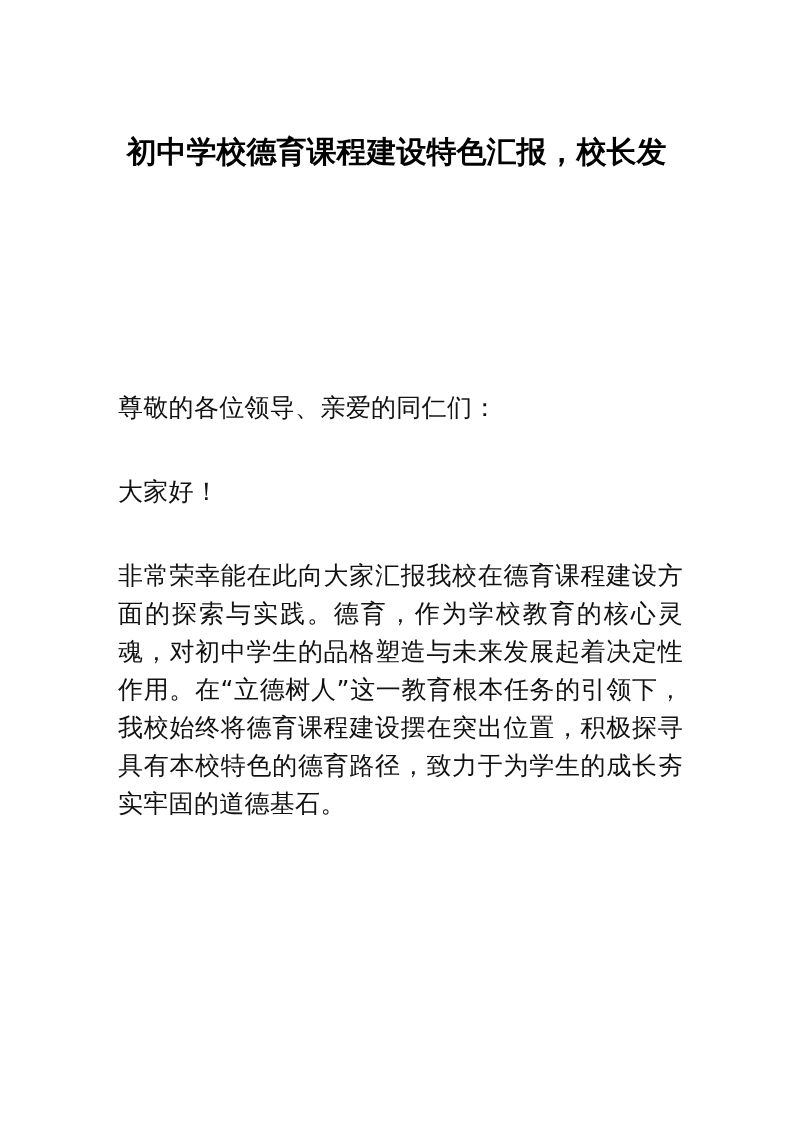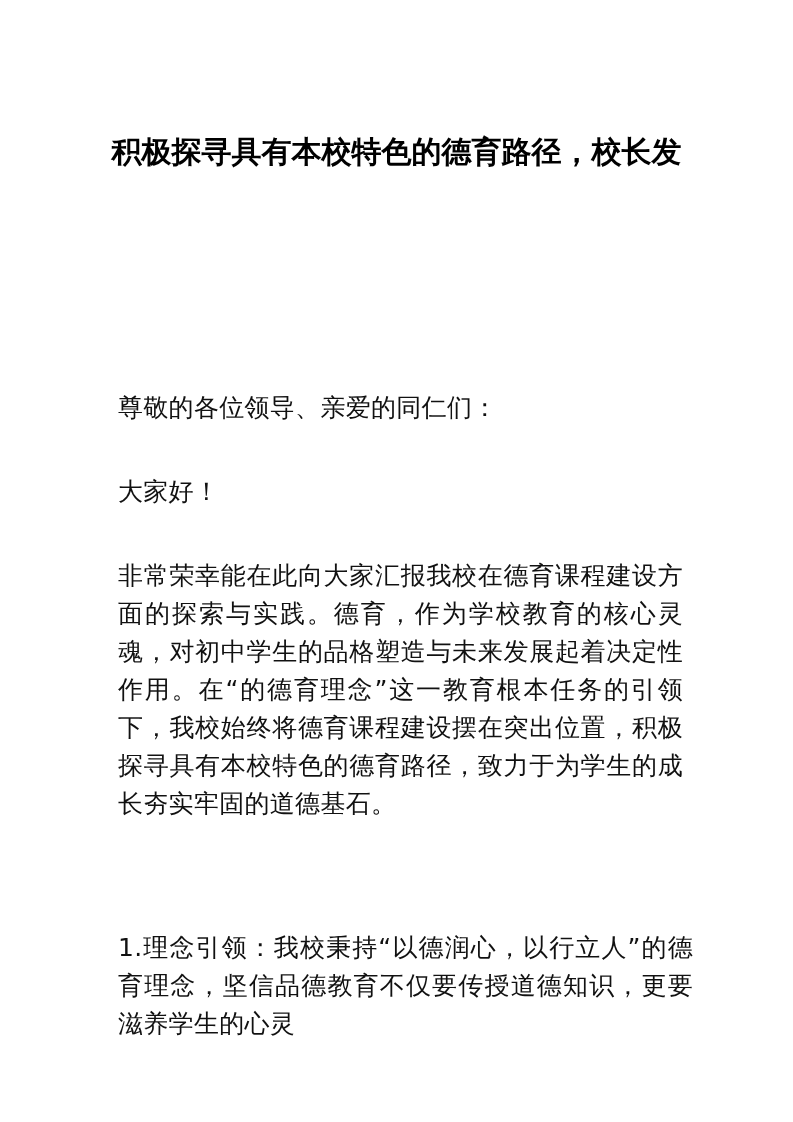--- a/index.html
+++ b/index.html
@@ -50,19 +50,18 @@
     .p-greeting { top: 389px; }
     .p-hello { top: 473px; }
     .p-intro { top: 557px; }
     .p-sec1 { top: 846px; }
     .p-item1 { top: 929px; width: 575px; }
   </style>
 </head>
 <body>
 
 <div class="page">
-  <div class="title l1">积极探寻具有本校特色的德育路径，校长发</div>
+  <div class="title l1">初中学校德育课程建设特色汇报，校长发</div>
 
   <p class="para p-greeting">尊敬的各位领导、亲爱的同仁们：</p>
   <p class="para p-hello">大家好！</p>
-  <p class="para p-intro">非常荣幸能在此向大家汇报我校在德育课程建设方面的探索与实践。德育，作为学校教育的核心灵魂，对初中学生的品格塑造与未来发展起着决定性作用。在“的德育理念”这一教育根本任务的引领下，我校始终将德育课程建设摆在突出位置，积极探寻具有本校特色的德育路径，致力于为学生的成长夯实牢固的道德基石。</p>
-  <p class="para p-item1">1.理念引领：我校秉持“以德润心，以行立人”的德育理念，坚信品德教育不仅要传授道德知识，更要滋养学生的心灵</p>
+  <p class="para p-intro">非常荣幸能在此向大家汇报我校在德育课程建设方面的探索与实践。德育，作为学校教育的核心灵魂，对初中学生的品格塑造与未来发展起着决定性作用。在“立德树人”这一教育根本任务的引领下，我校始终将德育课程建设摆在突出位置，积极探寻具有本校特色的德育路径，致力于为学生的成长夯实牢固的道德基石。</p>
 </div>
 
 </body></html>

